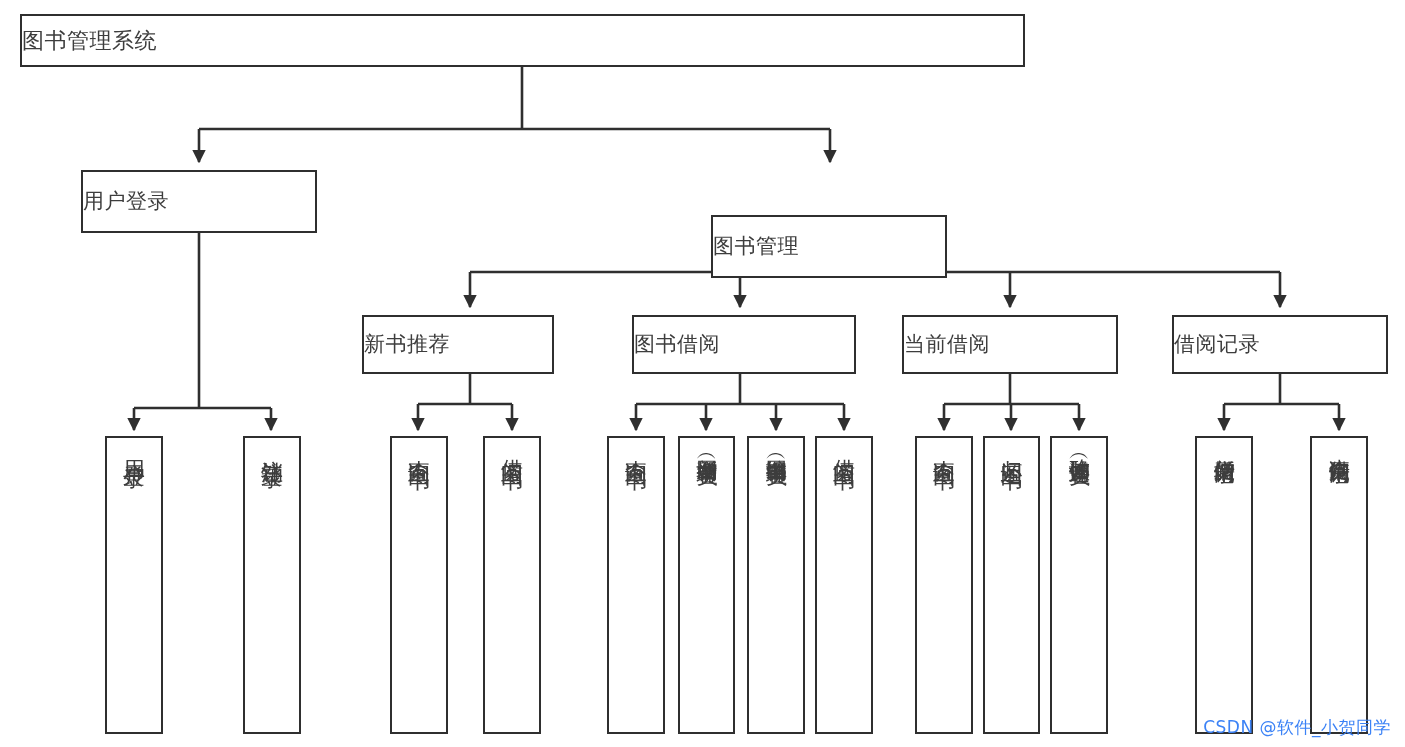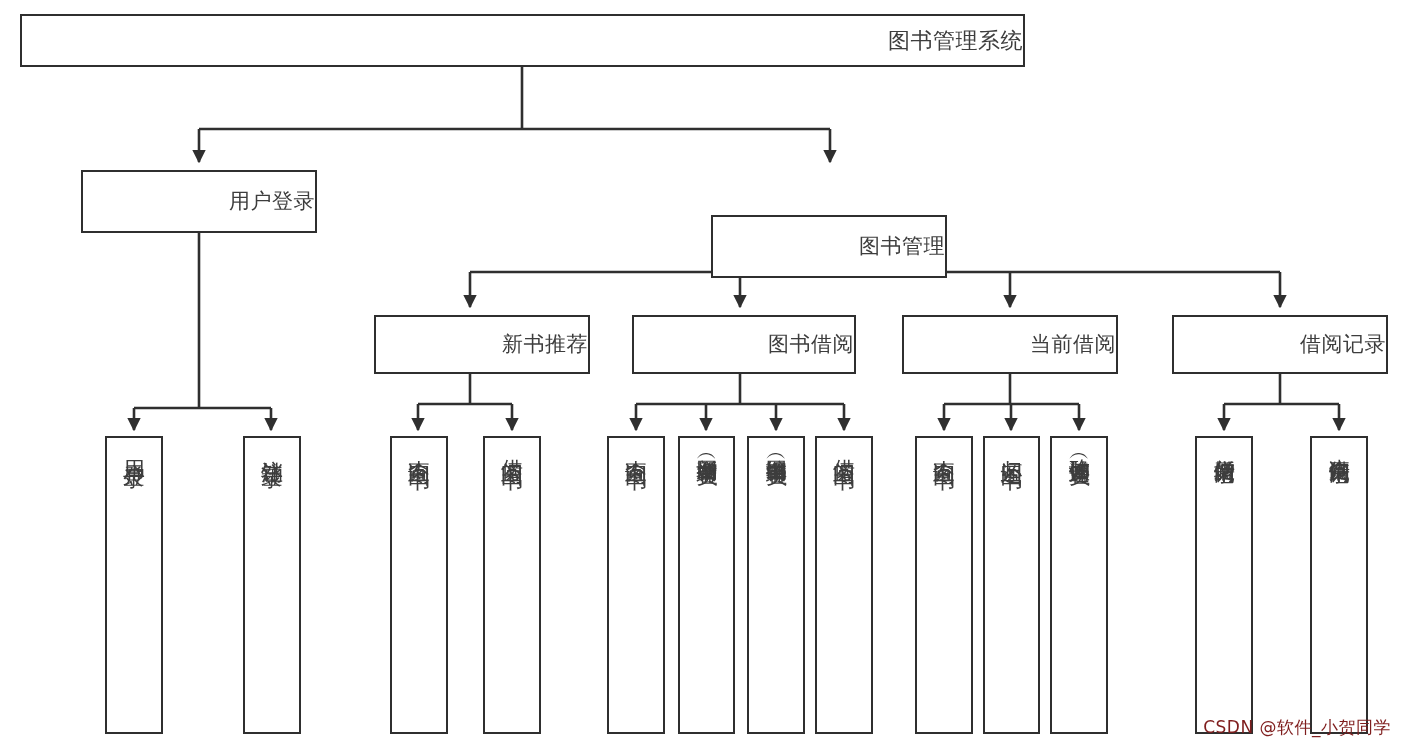--- a/index.html
+++ b/index.html
@@ -26,21 +26,21 @@
     height: 747px;
     pointer-events: none;
   }
   .node {
     position: absolute;
     box-sizing: border-box;
     background: #ffffff;
     border: 2.2px solid #2f2f2f;
     display: flex;
     align-items: center;
-    justify-content: flex-end;
+    justify-content: flex-start;
     color: #3a3a3a;
     z-index: 2;
   }
   .node-label {
     display: block;
     text-align: center;
     line-height: 1.08;
     color: #3d3d3d;
   }
   
@@ -69,21 +69,21 @@
   }
   .node.leaf.tall-text .node-label {
     letter-spacing: 1px;
     font-size: 21px;
   }
   .watermark {
     position: absolute;
     right: 14px;
     bottom: 8px;
     font-size: 17px;
-    color: #7f1d1d;
+    color: #3b82f6;
     letter-spacing: 0.5px;
     white-space: nowrap;
     z-index: 5;
     user-select: none;
   }
 </style>
 </head>
 <body>
 
 <div id="diagram-canvas">
@@ -142,21 +142,21 @@
     <span class="node-label">图书管理系统</span>
   </div>
 
   <div class="node horiz" style="left:81px; top:170px; width:236px; height:63px;">
     <span class="node-label">用户登录</span>
   </div>
   <div class="node horiz" style="left:711px; top:170px; width:236px; height:63px;margin-top:45px;">
     <span class="node-label">图书管理</span>
   </div>
 
-  <div class="node horiz" style="left:362px; top:315px; width:216px; height:59px;margin-left:12px;">
+  <div class="node horiz" style="left:362px; top:315px; width:192px; height:59px;">
     <span class="node-label">新书推荐</span>
   </div>
   <div class="node horiz" style="left:632px; top:315px; width:224px; height:59px;">
     <span class="node-label">图书借阅</span>
   </div>
   <div class="node horiz" style="left:1172px; top:315px; width:216px; height:59px;">
     <span class="node-label">借阅记录</span>
   </div>
   <div class="node horiz" style="left:902px; top:315px; width:216px; height:59px;">
     <span class="node-label">当前借阅</span>

